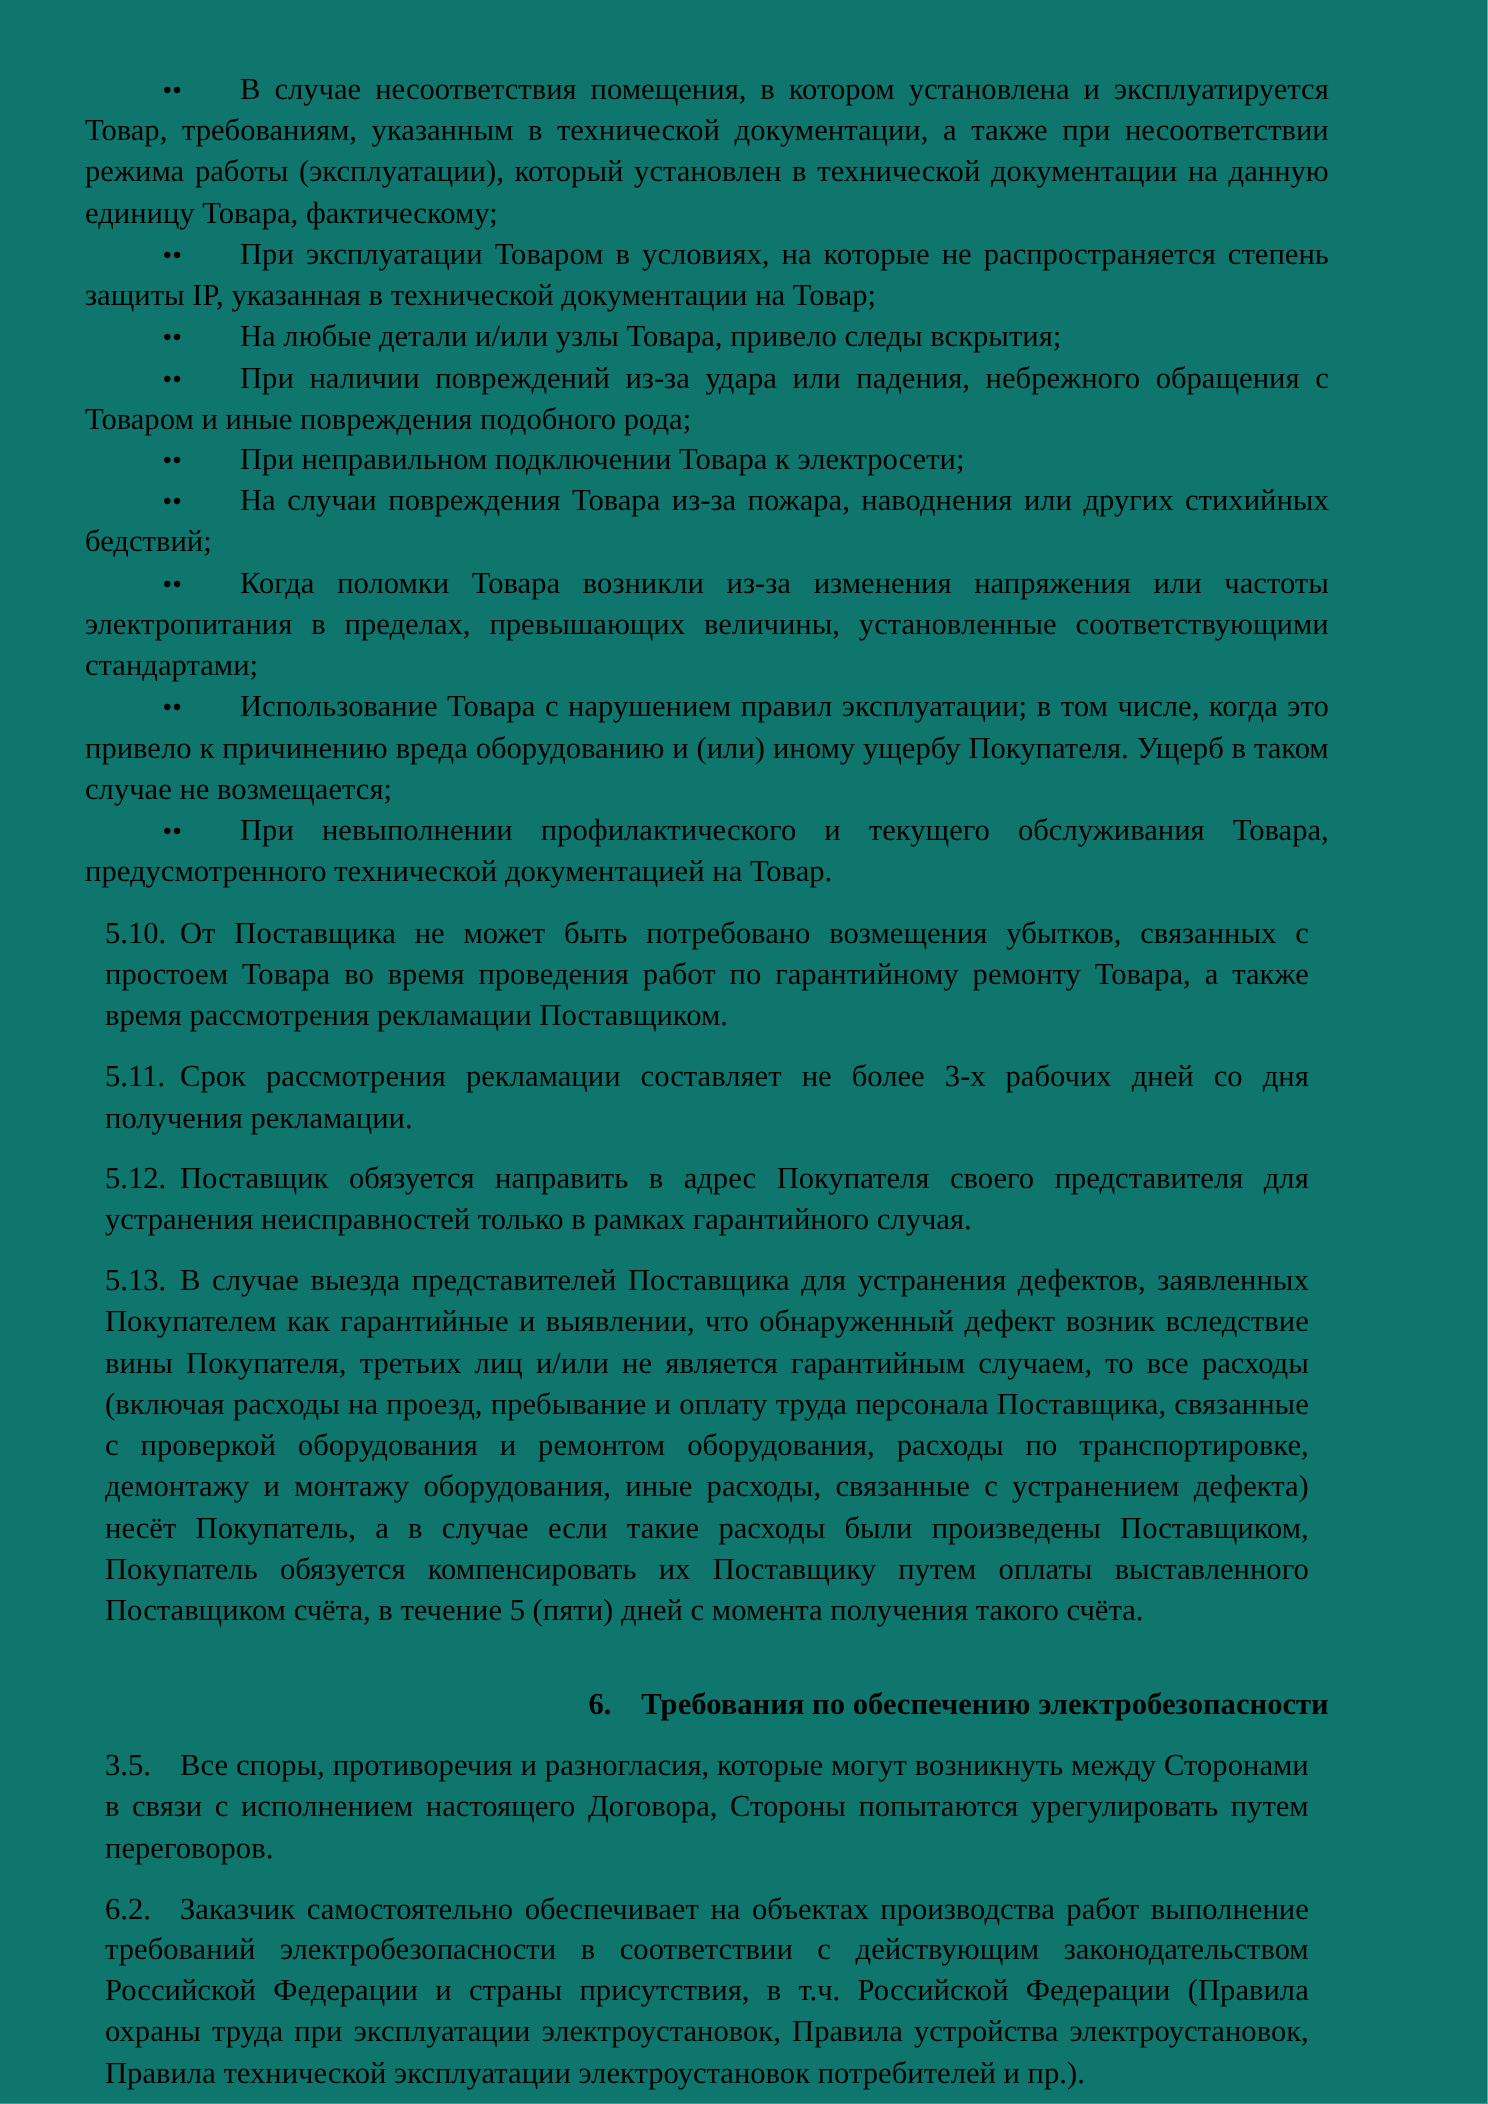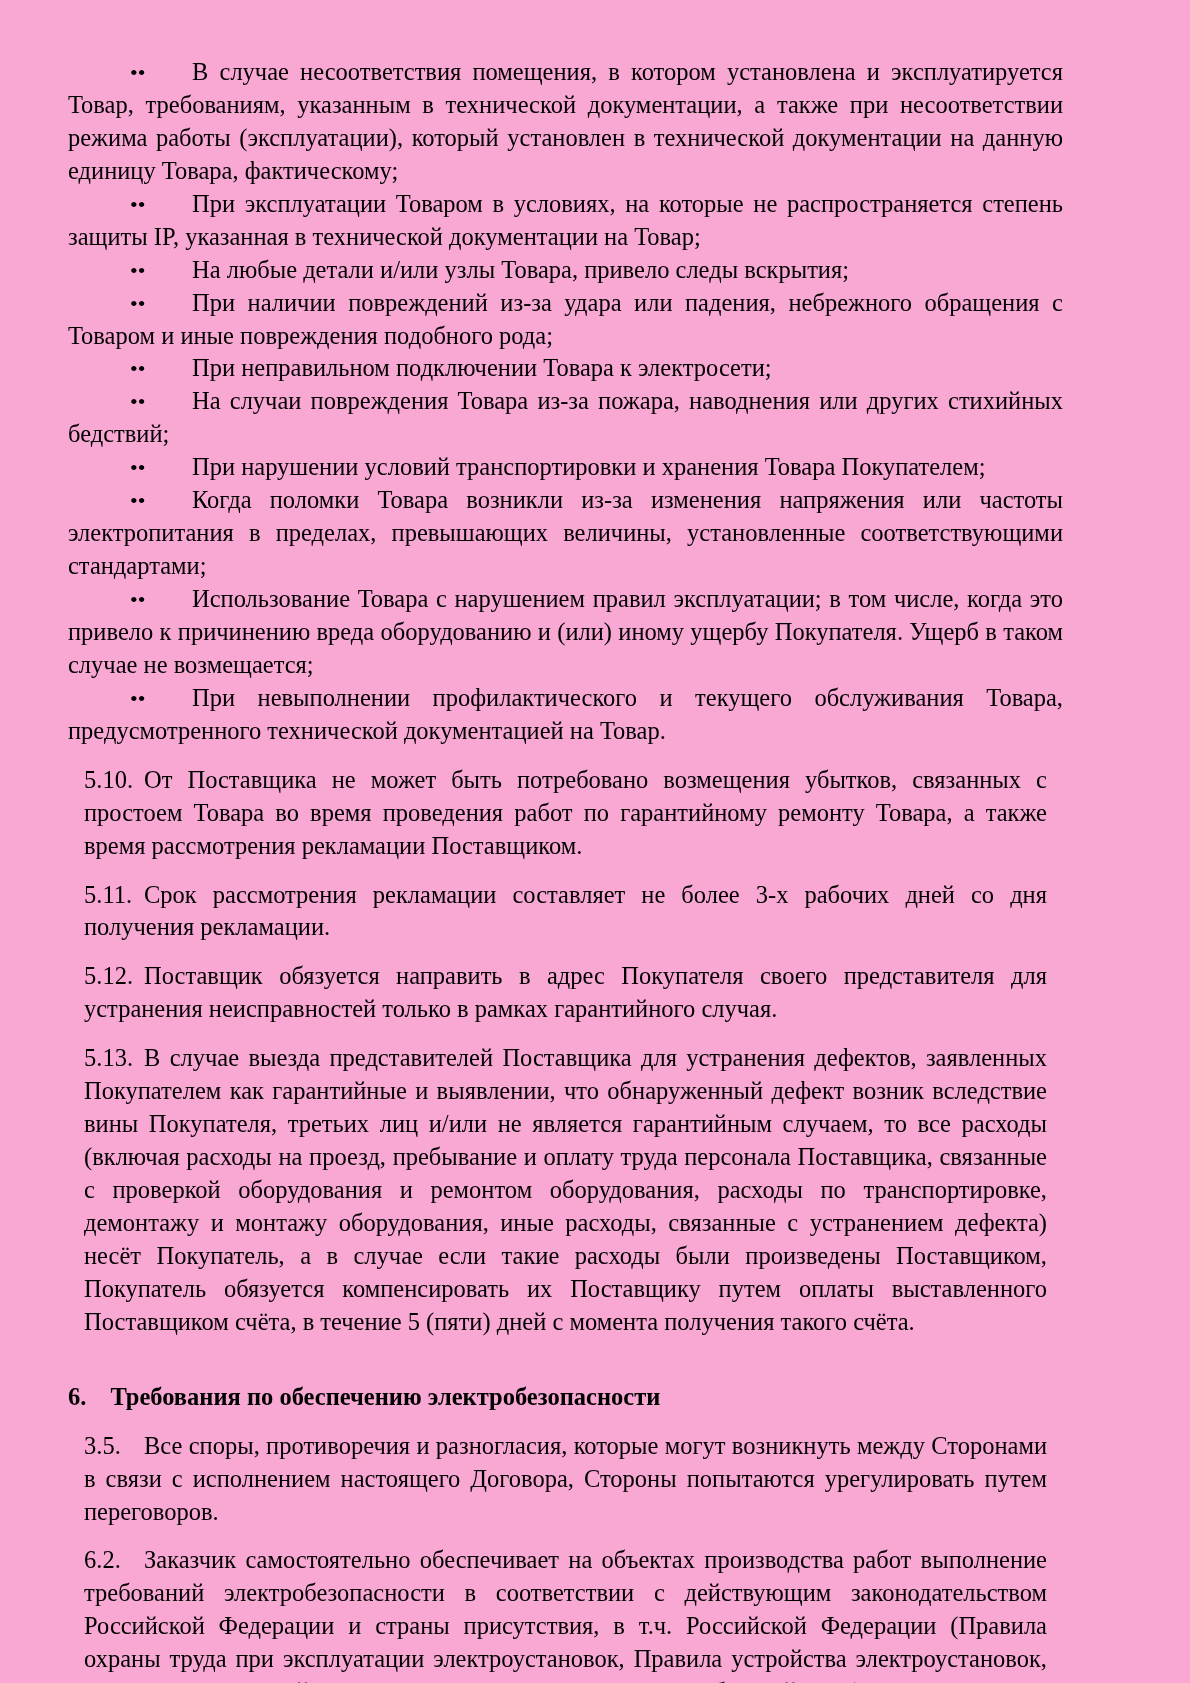--- a/index.html
+++ b/index.html
@@ -11,21 +11,21 @@
     width: 1190px;
     height: 1683px;
     overflow: hidden;
     font-family: "Liberation Serif", "DejaVu Serif", serif;
     color: #000000;
   }
   .page {
     position: relative;
     width: 1190px;
     height: 1683px;
-    background: #f9a8d4;
+    background: #0f766e;
     box-sizing: border-box;
     padding: 56px 127px 0 68px;
   }
   .doc-body {
     width: 995px;
     font-size: 24.5px;
     line-height: 1.345;
     text-align: justify;
     text-justify: inter-word;
     -webkit-hyphens: none;
@@ -75,21 +75,21 @@
   .clause-text {
     display: inline;
   }
 
   
   .section-heading {
     margin: 0;
     padding: 26px 0 0 0;
     font-size: 24.5px;
     font-weight: bold;
-    text-align: left;
+    text-align: right;
     line-height: 1.345;
   }
   .section-heading .sec-num {
     display: inline-block;
     margin-right: 24px;
   }
 </style>
 </head>
 <body>
 
@@ -109,23 +109,20 @@
       <li class="bullet-item">
         <span class="bullet-glyph">•</span><span class="bullet-text">При наличии повреждений из-за удара или падения, небрежного обращения с Товаром и иные повреждения подобного рода;</span>
       </li>
       <li class="bullet-item">
         <span class="bullet-glyph">•</span><span class="bullet-text">При неправильном подключении Товара к электросети;</span>
       </li>
       <li class="bullet-item">
         <span class="bullet-glyph">•</span><span class="bullet-text">На случаи повреждения Товара из-за пожара, наводнения или других стихийных бедствий;</span>
       </li>
       <li class="bullet-item">
-        <span class="bullet-glyph">•</span><span class="bullet-text">При нарушении условий транспортировки и хранения Товара Покупателем;</span>
-      </li>
-      <li class="bullet-item">
         <span class="bullet-glyph">•</span><span class="bullet-text">Когда поломки Товара возникли из-за изменения напряжения или частоты электропитания в пределах, превышающих величины, установленные соответствующими стандартами;</span>
       </li>
       <li class="bullet-item">
         <span class="bullet-glyph">•</span><span class="bullet-text">Использование Товара с нарушением правил эксплуатации; в том числе, когда это привело к причинению вреда оборудованию и (или) иному ущербу Покупателя. Ущерб в таком случае не возмещается;</span>
       </li>
       <li class="bullet-item">
         <span class="bullet-glyph">•</span><span class="bullet-text">При невыполнении профилактического и текущего обслуживания Товара, предусмотренного технической документацией на Товар.</span>
       </li>
     </ul>
 

